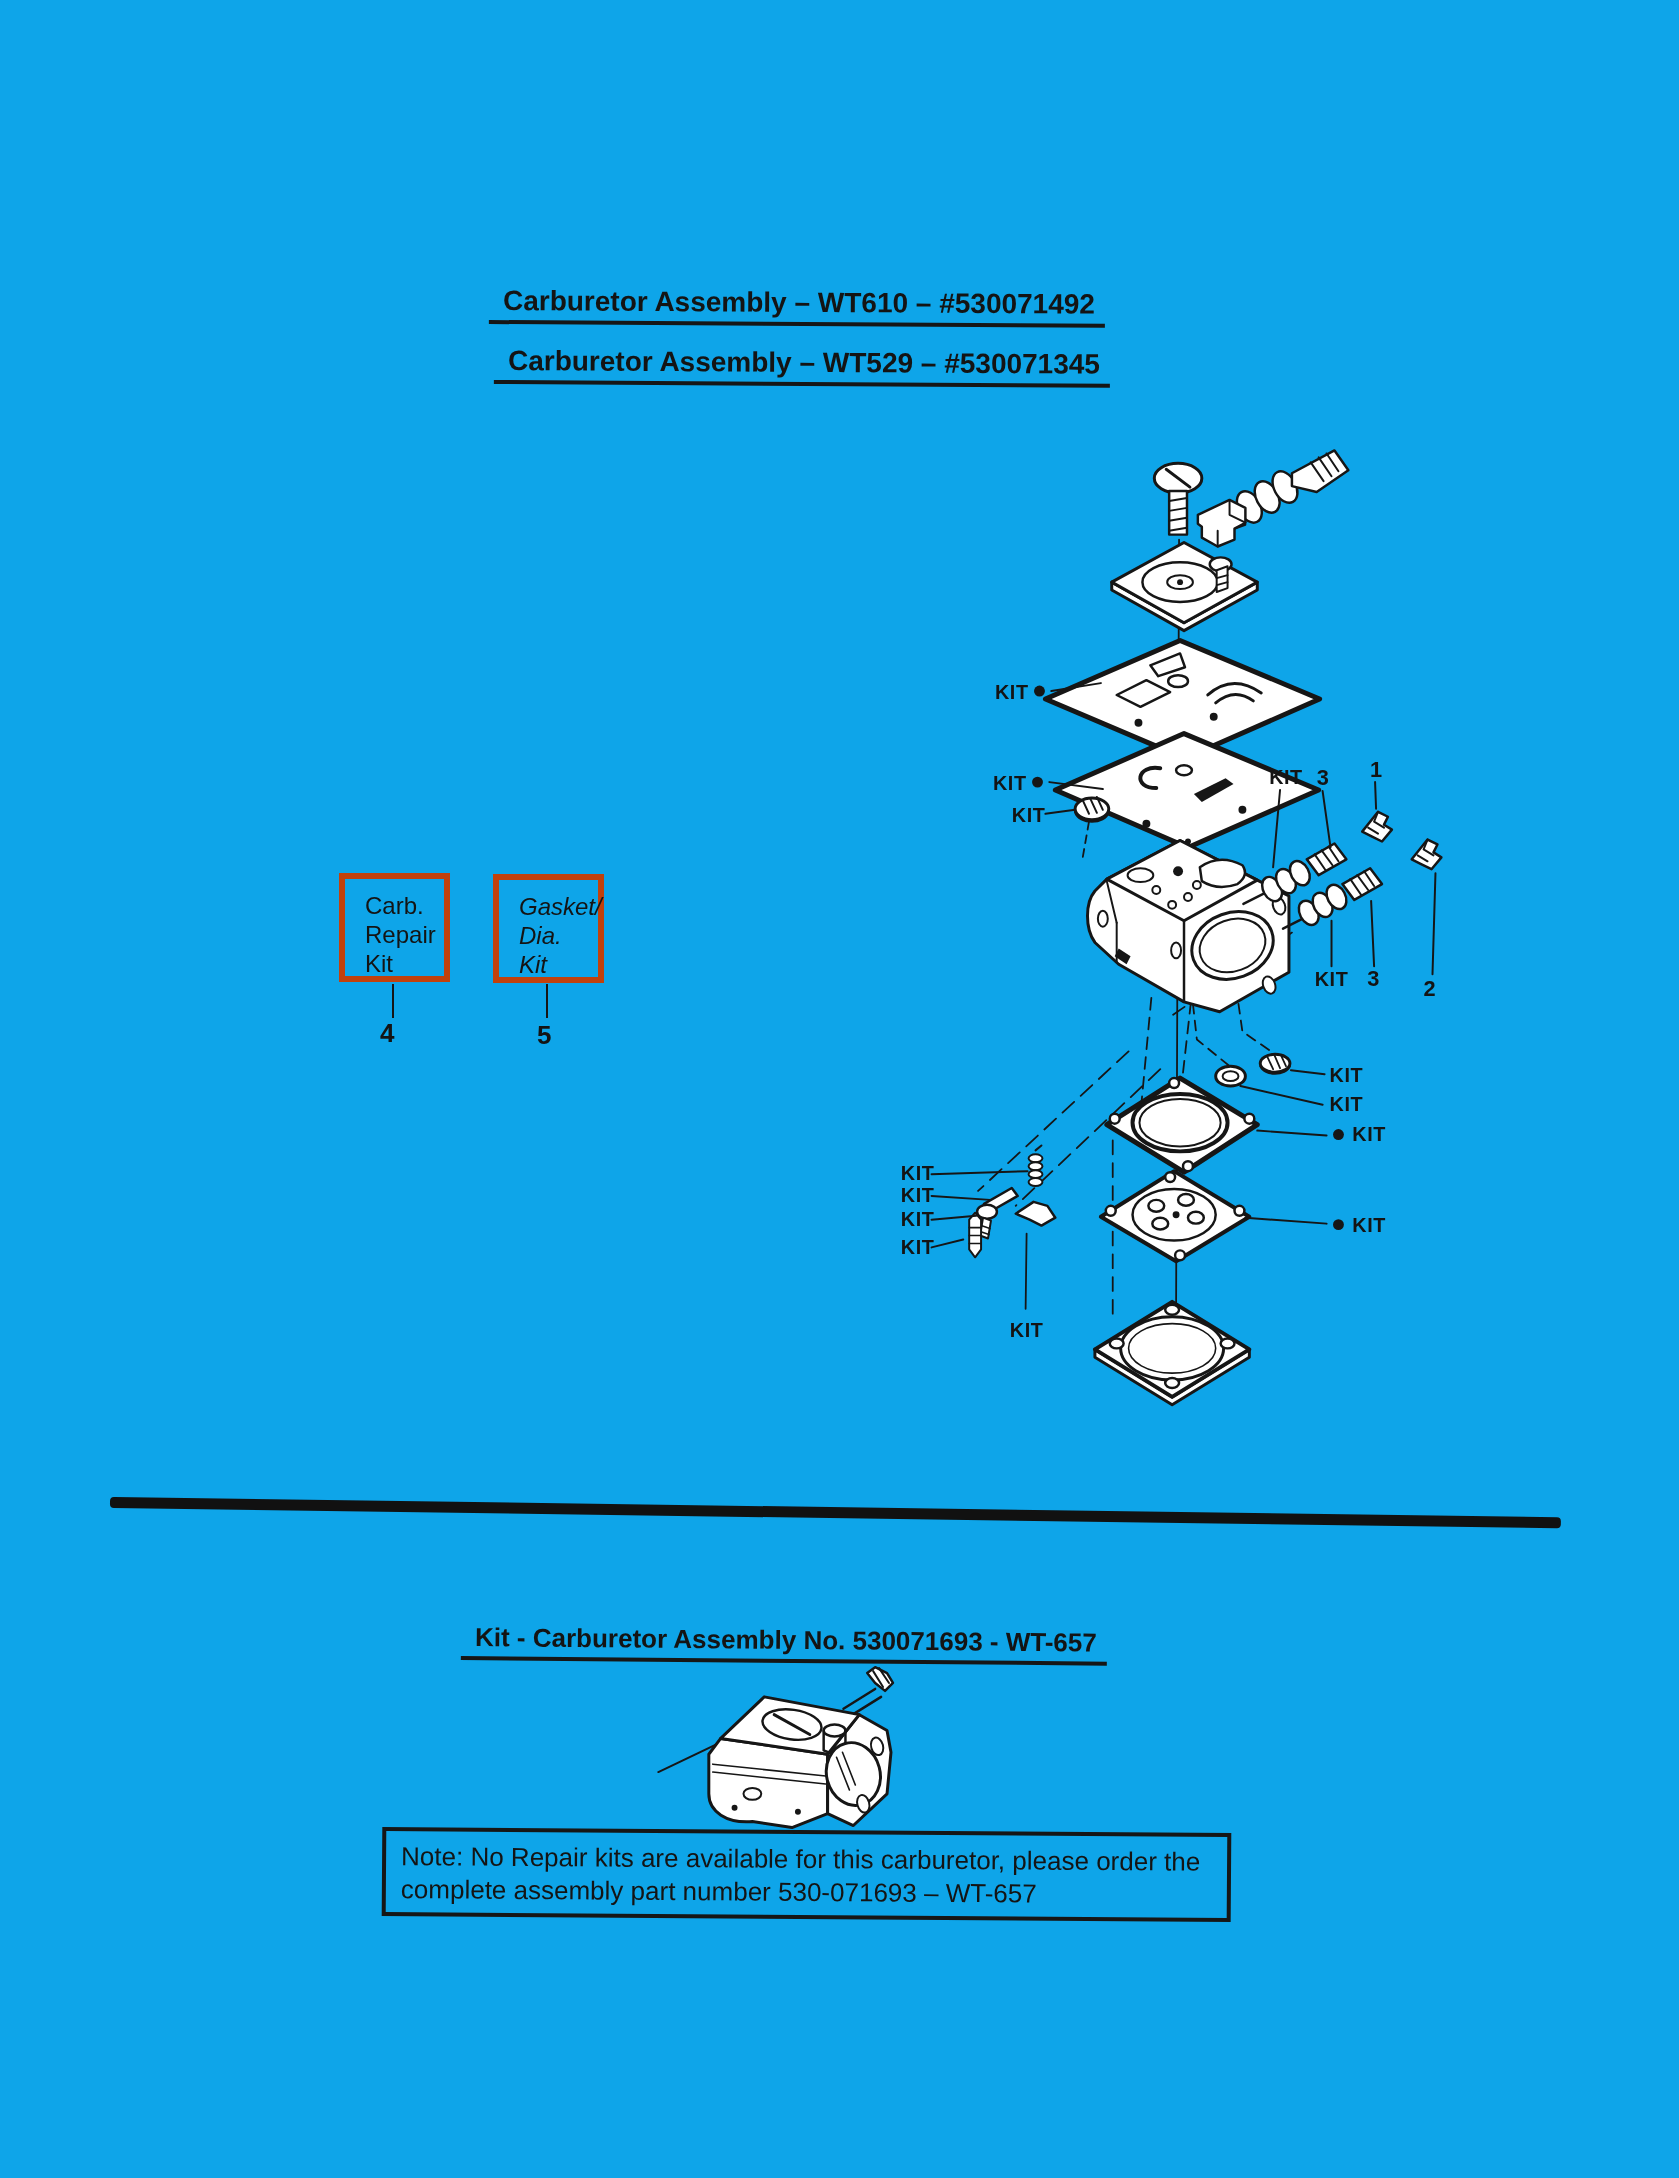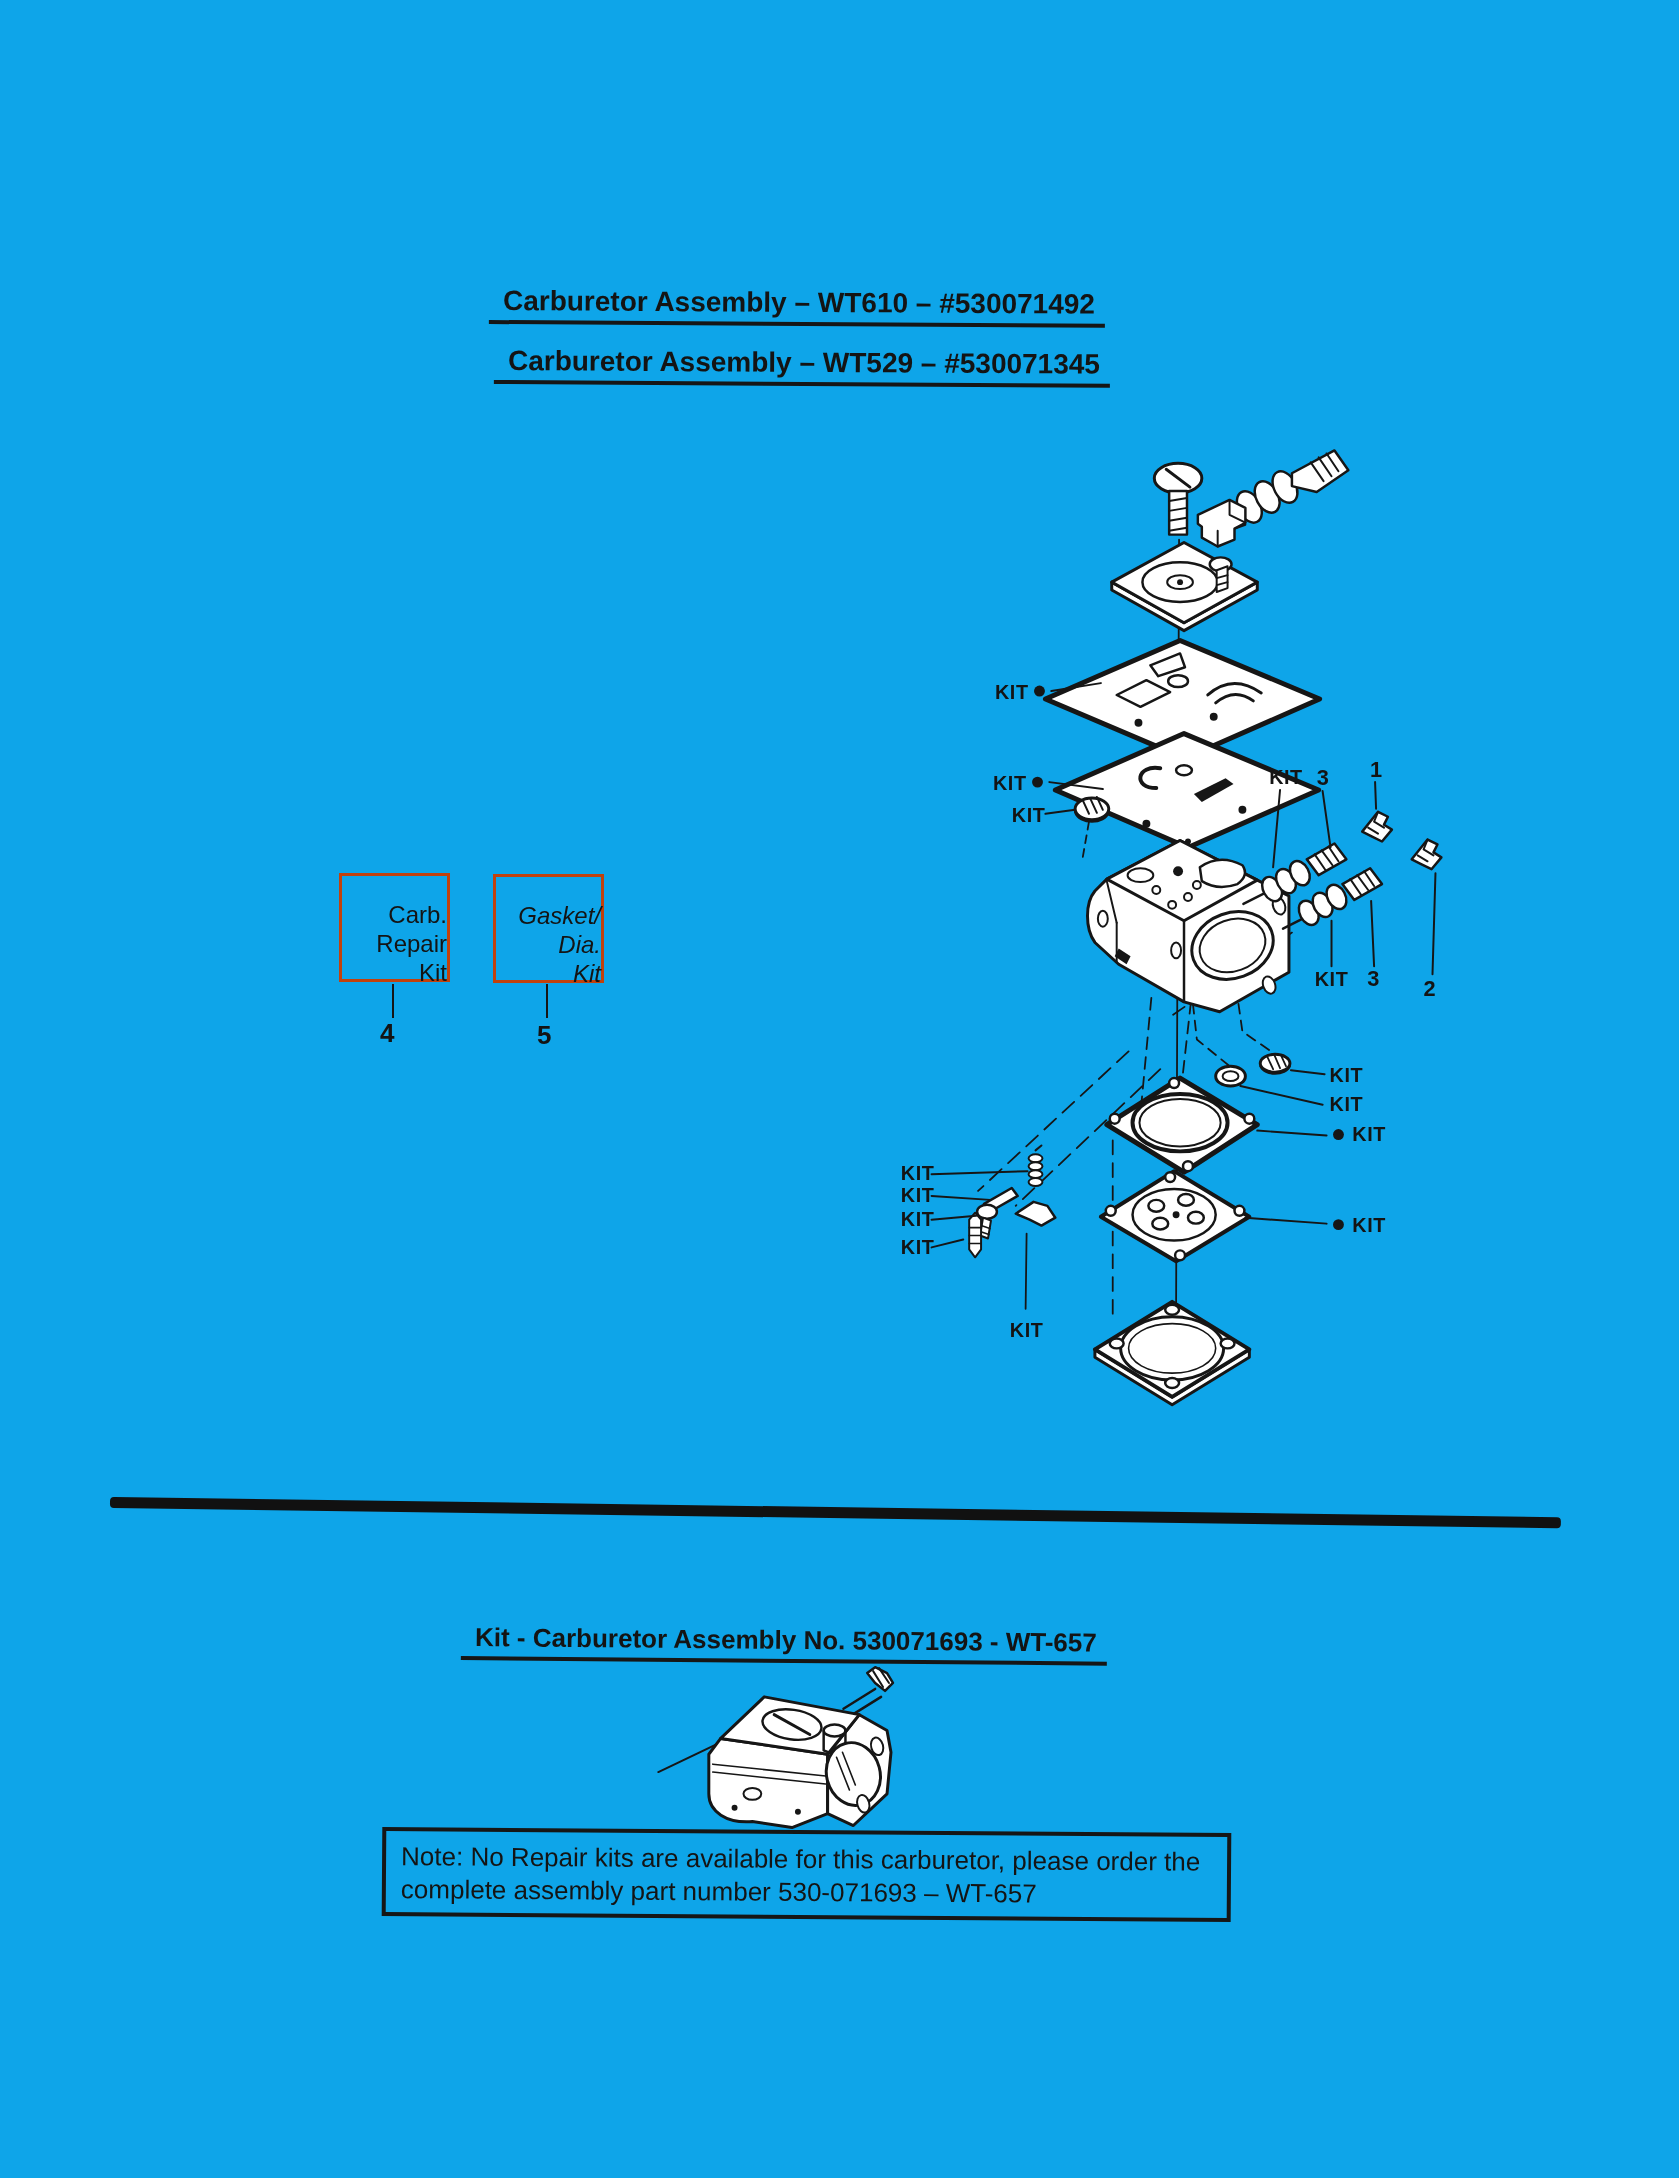--- a/index.html
+++ b/index.html
@@ -3,22 +3,22 @@
 <meta charset="utf-8">
 <style>
   html,body{margin:0;padding:0;background:#fff;}
   .page{position:relative;width:1679px;height:2178px;background:#0ea5e9;overflow:hidden;
         font-family:"Liberation Sans",sans-serif;color:#141414;}
   .title{position:absolute;font-weight:bold;white-space:nowrap;
          border-bottom:4px solid #161616;padding:0 10px 3px 14px;}
   .t1{left:489px;top:285px;font-size:28px;transform:rotate(0.35deg);transform-origin:left center;}
   .t2{left:494px;top:345px;font-size:28px;transform:rotate(0.35deg);transform-origin:left center;}
   .t3{left:461px;top:1622px;font-size:26px;transform:rotate(0.5deg);transform-origin:left center;}
-  .kitbox{position:absolute;width:111px;height:109px;border:3px solid #c2410c;
-          font-size:24px;line-height:29px;padding:24px 0 0 20px;box-sizing:border-box;text-align:right;}
+  .kitbox{position:absolute;width:111px;height:109px;border:6px solid #c2410c;
+          font-size:24px;line-height:29px;padding:12px 0 0 20px;box-sizing:border-box;}
   .kb1{left:339px;top:873px;}
   .kb2{left:493px;top:874px;font-style:italic;}
   .kitbox span{display:block;}
   .boxline{position:absolute;width:2px;height:34px;background:#161616;}
   .bl1{left:392px;top:984px;}
   .bl2{left:546px;top:984px;}
   .callout-num{position:absolute;font-size:26px;font-weight:bold;}
   .cn1{left:380px;top:1018px;}
   .cn2{left:537px;top:1020px;}
   .divider{position:absolute;left:110px;top:1497px;width:1451px;height:11px;background:#111;

